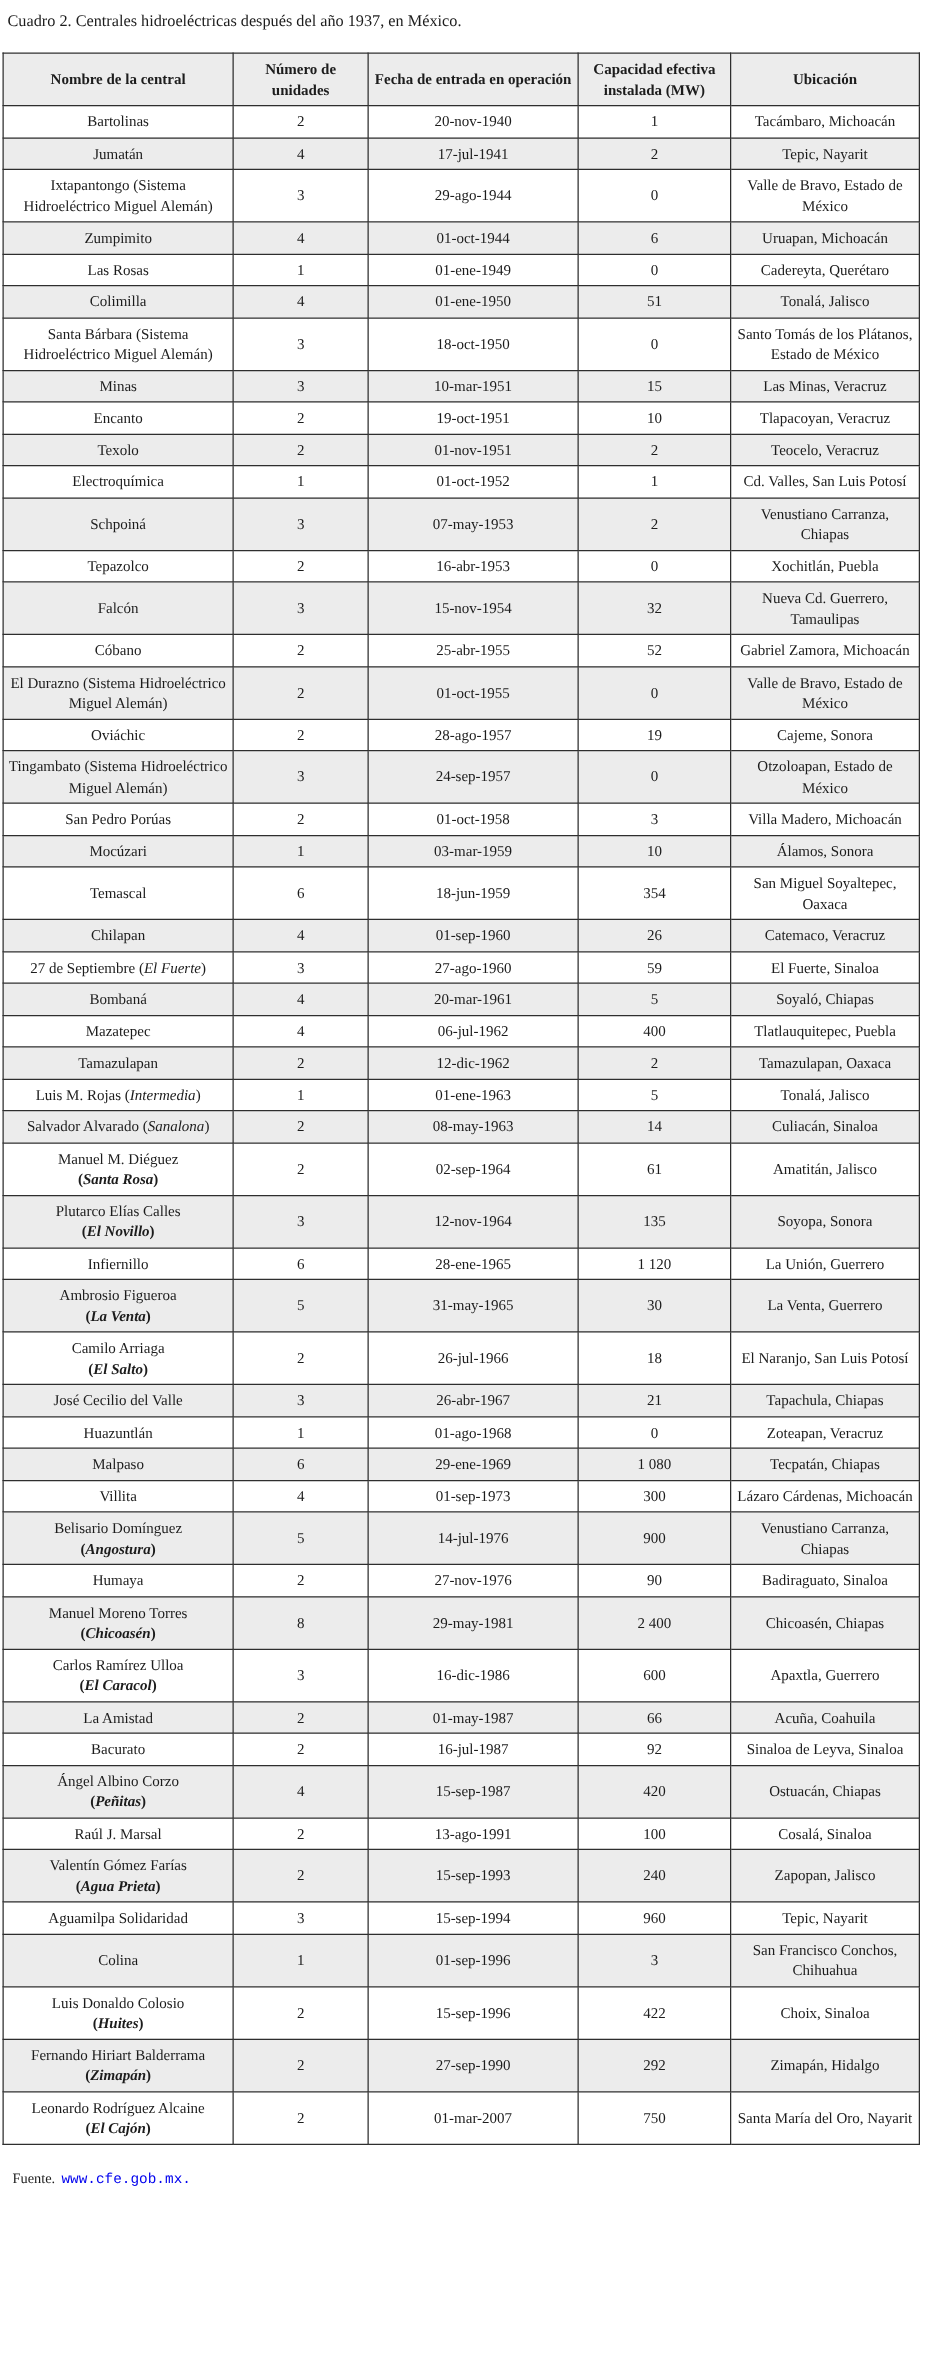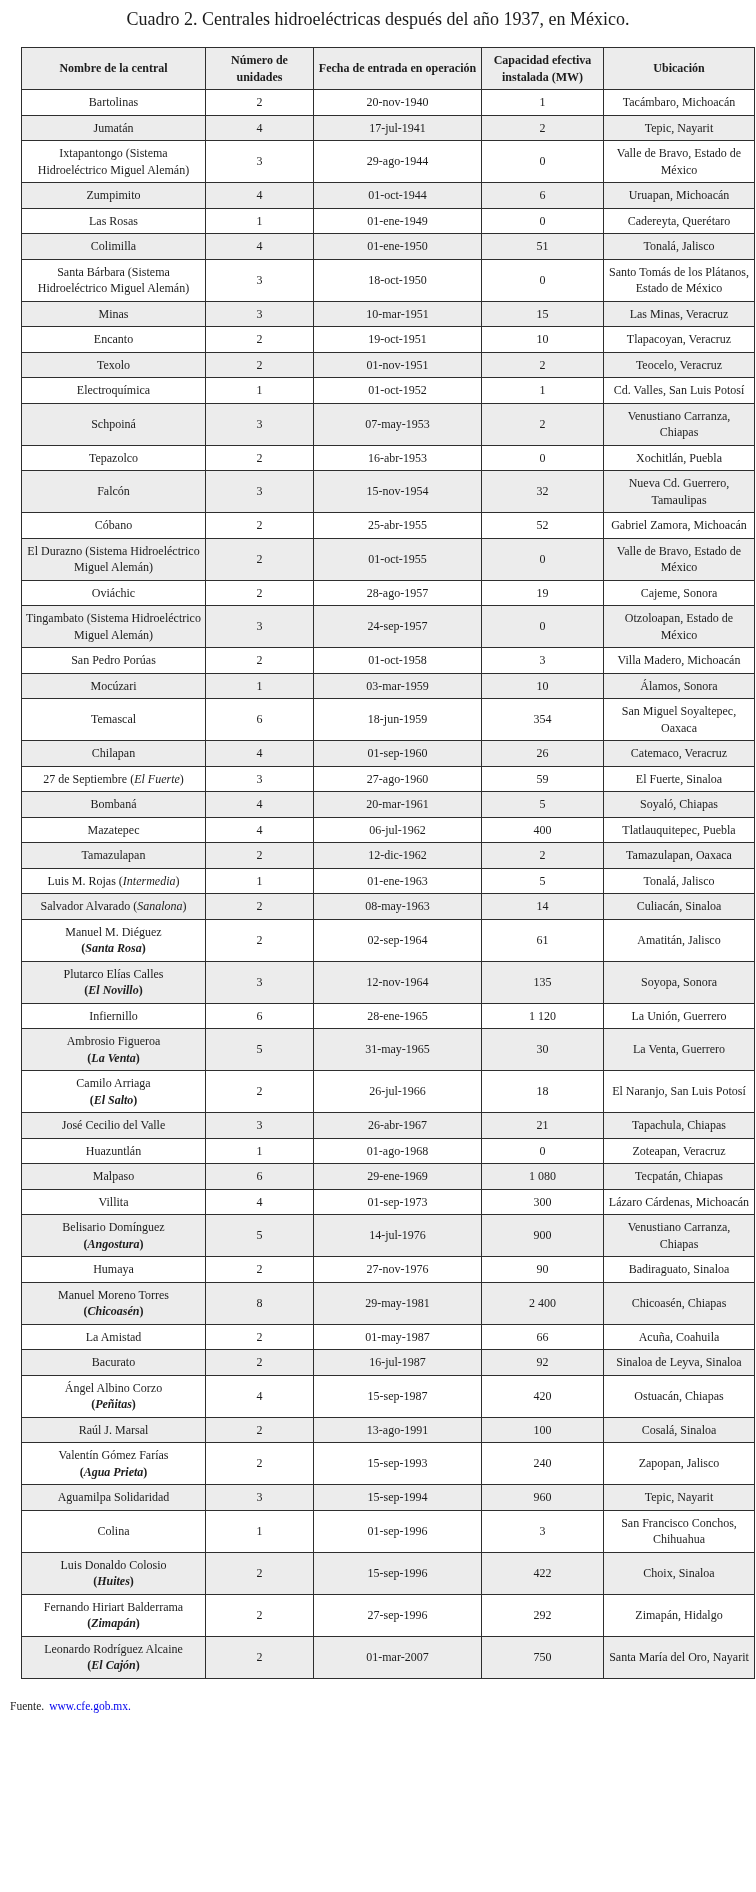--- a/index.html
+++ b/index.html
@@ -1,27 +1,27 @@
 <!DOCTYPE html>
 <html><head>
 <meta charset="utf-8">
 <style>
   html,body{margin:0;padding:0;background:#ffffff;}
   body{width:756px;font-family:"Liberation Serif", serif;color:#1c1c1c;}
-  .title{text-align:center;font-size:18px;margin:9px 6px 17px;}
-  table.tbl{margin-left:21px;width:733px;table-layout:fixed;border-collapse:collapse;}
+  .title{font-size:13px;margin:9px 6px 17px;}
+  table.tbl{margin-left:2px;width:733px;table-layout:fixed;border-collapse:collapse;}
   .tbl th,.tbl td{border:1px solid #2e2e2e;text-align:center;vertical-align:middle;
     font-size:12px;line-height:16.5px;padding:4px 3px;overflow-wrap:break-word;}
   .tbl th{background:#ececec;font-weight:bold;}
   .tbl tbody tr:nth-child(even) td{background:#ececec;}
   col.w1{width:184px;} col.w2{width:108px;} col.w3{width:168px;}
   col.w4{width:122px;} col.w5{width:151px;}
   .alias.block{display:block;font-weight:bold;}
   .fuente{margin:21px 0 8px 10px;font-size:11.5px;}
-  .lnk{color:#0000ee;text-decoration:none;margin-left:5px;cursor:pointer;}
+  .lnk{color:#0000ee;text-decoration:none;margin-left:5px;cursor:pointer;font-family:Liberation Mono, monospace;}
 </style>
 </head>
 <body>
 
 <div class="page">
 
   <div class="title">Cuadro 2. Centrales hidroeléctricas después del año 1937, en México.</div>
 
   <table class="tbl">
     <colgroup>
@@ -355,20 +355,27 @@
   </tr>
 
   <tr>
     <td class="c-name">Manuel Moreno Torres<span class="alias block">(<i>Chicoasén</i>)</span></td>
     <td class="c-units">8</td>
     <td class="c-date">29-may-1981</td>
     <td class="c-capacity">2 400</td>
     <td class="c-location">Chicoasén, Chiapas</td>
   </tr>
 
+  <tr>
+    <td class="c-name">Carlos Ramírez Ulloa<span class="alias block">(<i>El Caracol</i>)</span></td>
+    <td class="c-units">3</td>
+    <td class="c-date">16-dic-1986</td>
+    <td class="c-capacity">600</td>
+    <td class="c-location">Apaxtla, Guerrero</td>
+  </tr>
 
   <tr>
     <td class="c-name">La Amistad</td>
     <td class="c-units">2</td>
     <td class="c-date">01-may-1987</td>
     <td class="c-capacity">66</td>
     <td class="c-location">Acuña, Coahuila</td>
   </tr>
 
   <tr>
@@ -423,21 +430,21 @@
     <td class="c-name">Luis Donaldo Colosio<span class="alias block">(<i>Huites</i>)</span></td>
     <td class="c-units">2</td>
     <td class="c-date">15-sep-1996</td>
     <td class="c-capacity">422</td>
     <td class="c-location">Choix, Sinaloa</td>
   </tr>
 
   <tr>
     <td class="c-name">Fernando Hiriart Balderrama<span class="alias block">(<i>Zimapán</i>)</span></td>
     <td class="c-units">2</td>
-    <td class="c-date">27-sep-1996</td>
+    <td class="c-date">27-sep-1990</td>
     <td class="c-capacity">292</td>
     <td class="c-location">Zimapán, Hidalgo</td>
   </tr>
 
   <tr>
     <td class="c-name">Leonardo Rodríguez Alcaine<span class="alias block">(<i>El Cajón</i>)</span></td>
     <td class="c-units">2</td>
     <td class="c-date">01-mar-2007</td>
     <td class="c-capacity">750</td>
     <td class="c-location">Santa María del Oro, Nayarit</td>

